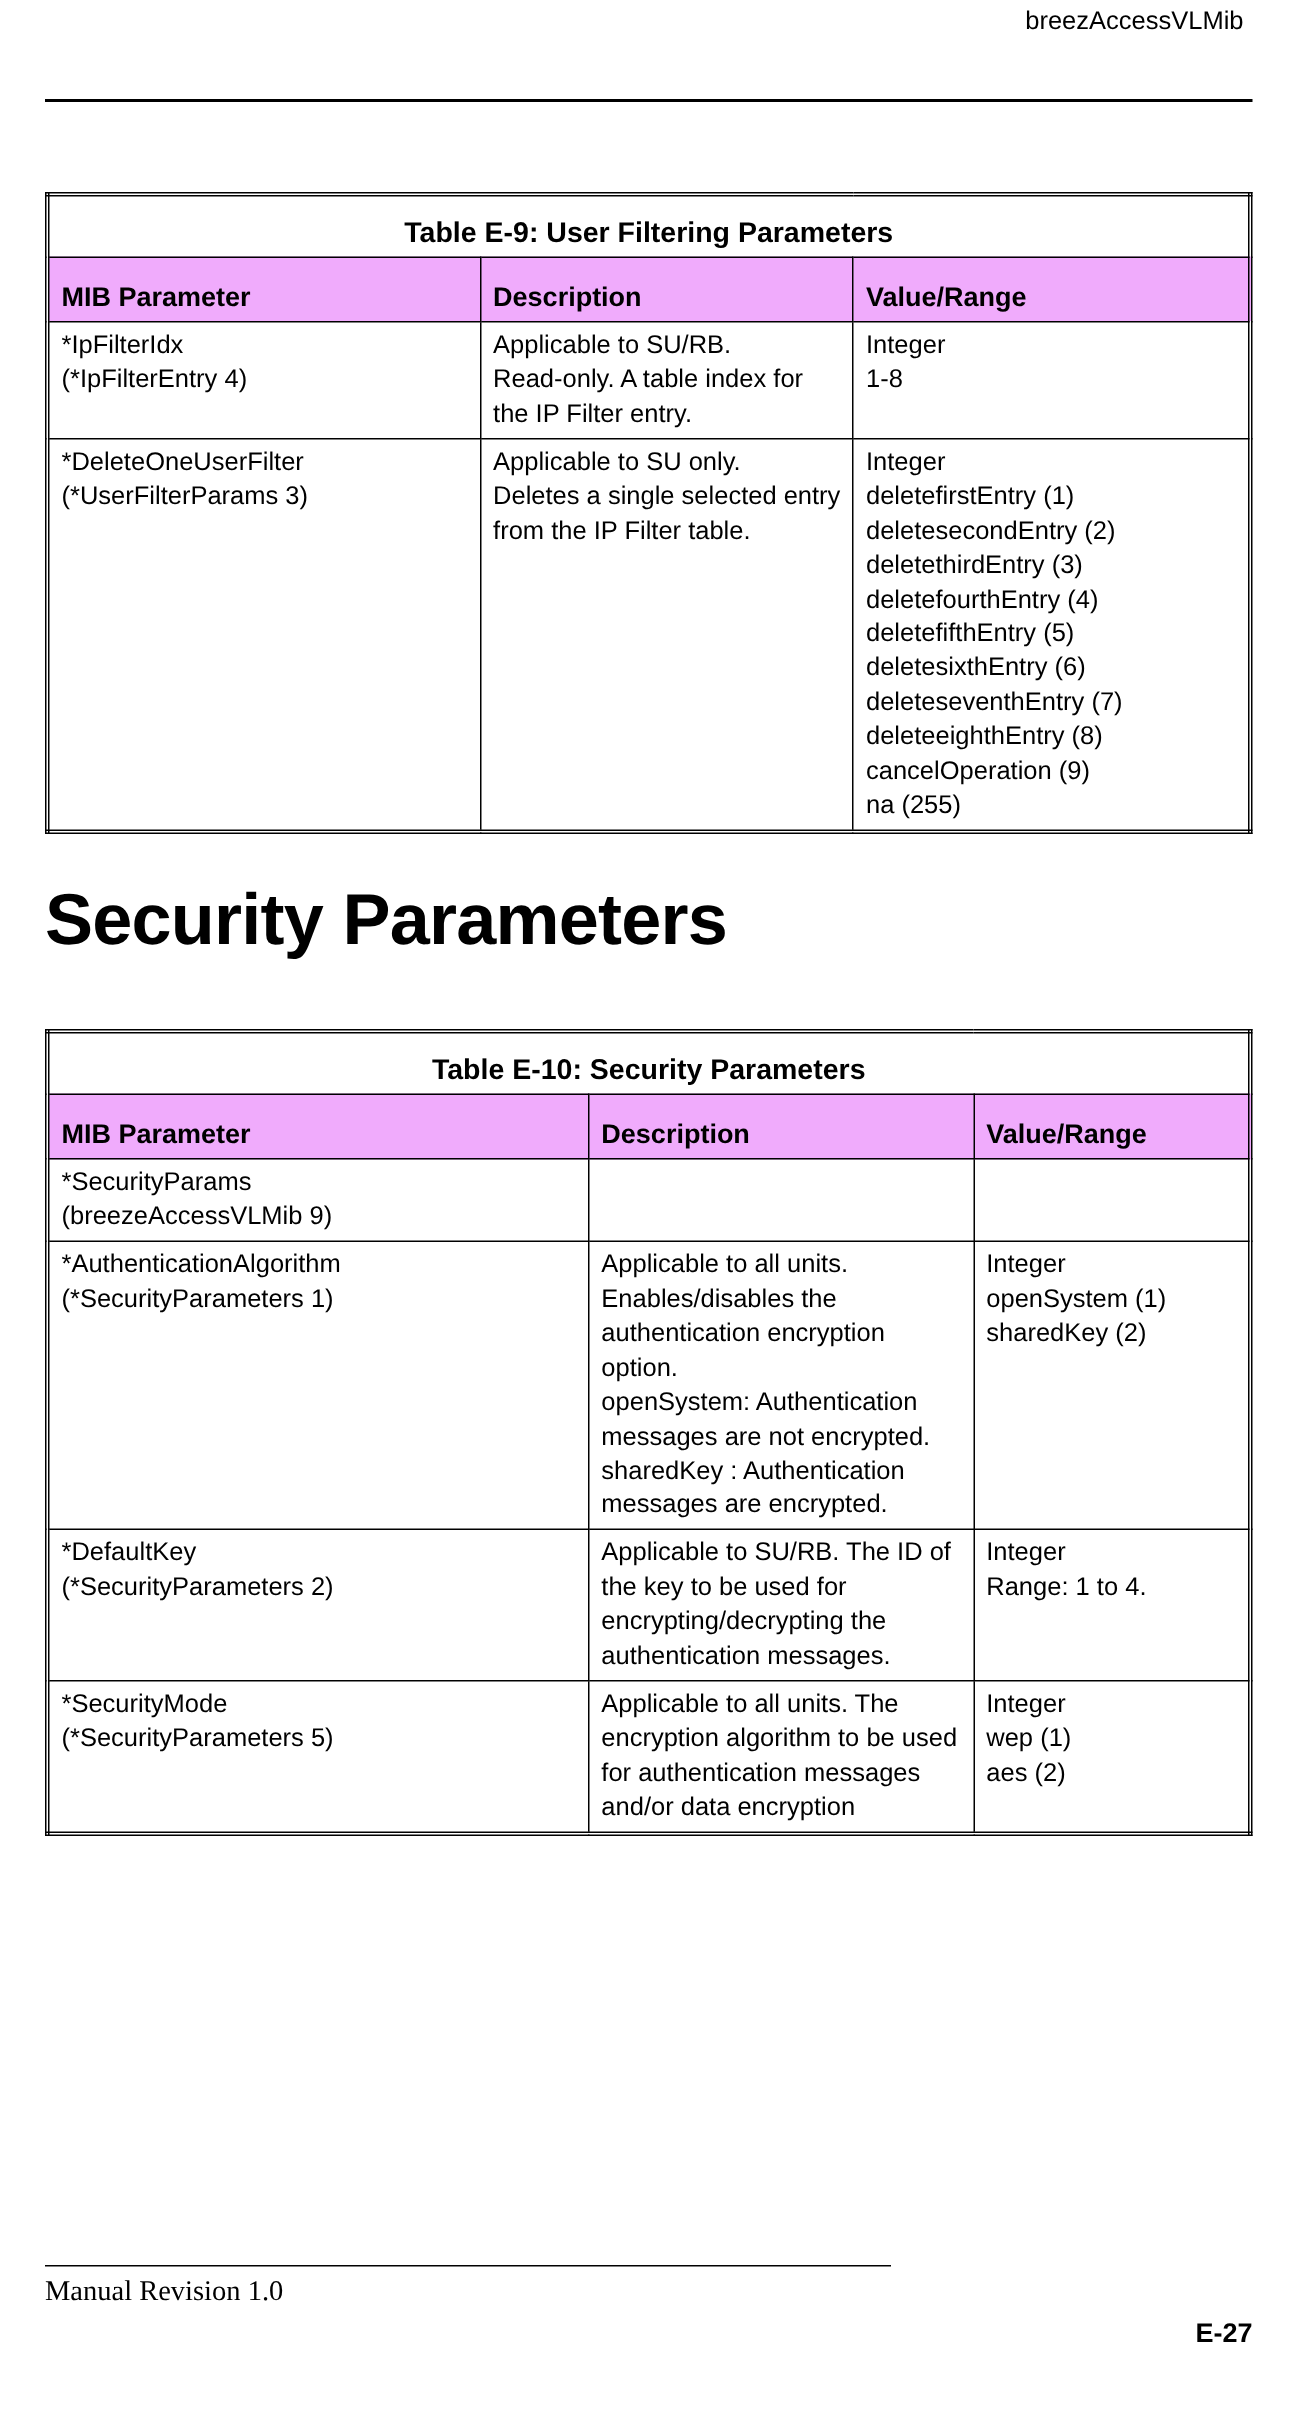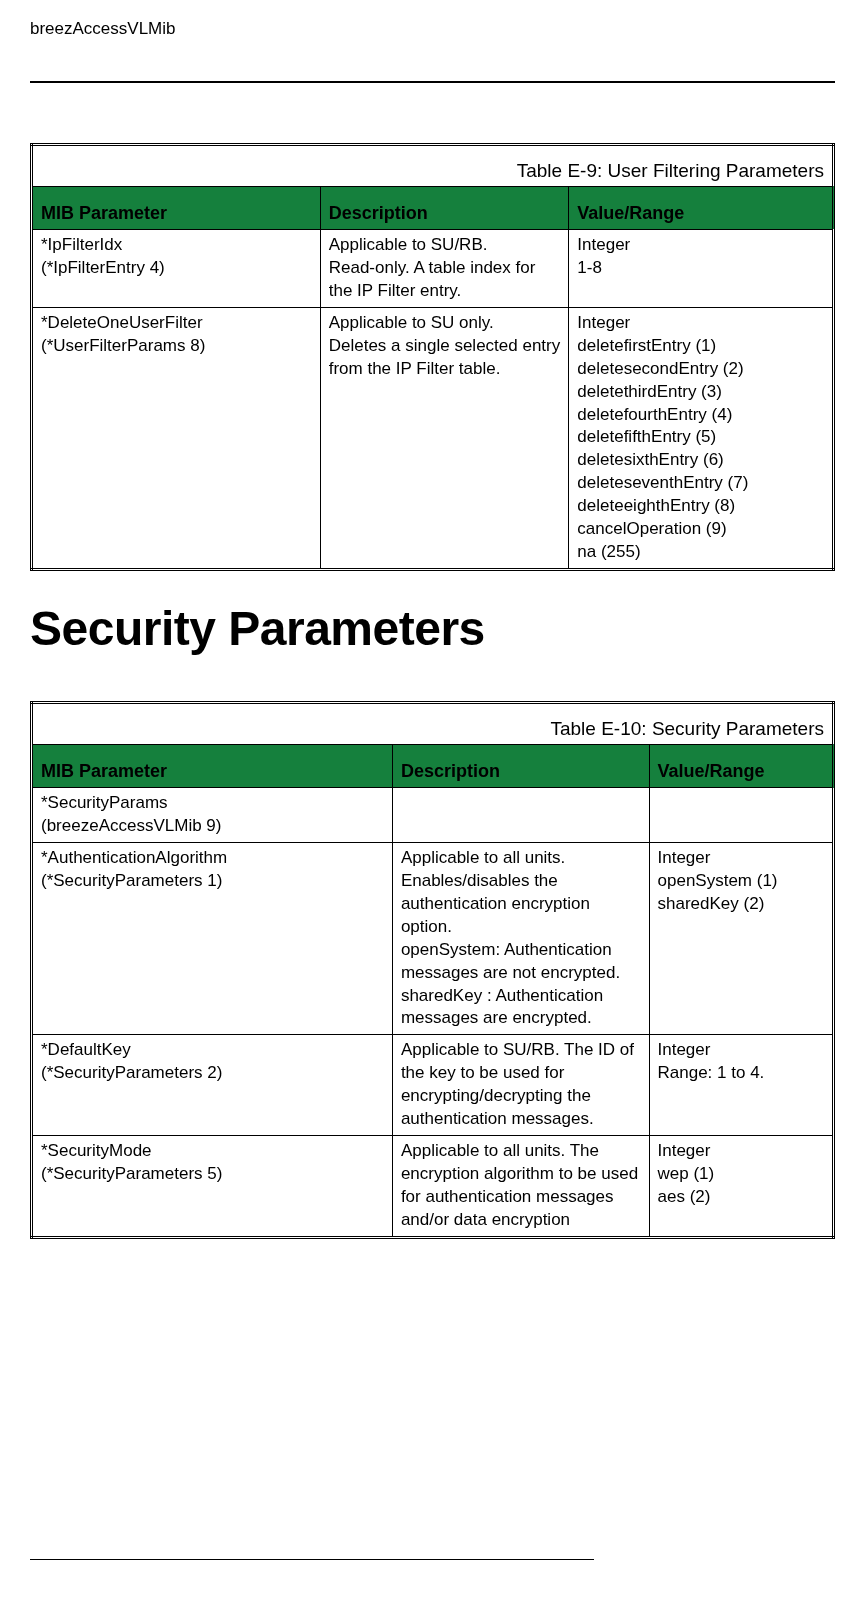--- a/index.html
+++ b/index.html
@@ -13,50 +13,50 @@
     .page {
       padding: 0 30px;
       min-height: 1606px;
       position: relative;
     }
     .header-line {
       border-top: 2px solid #000;
       margin-top: 32px;
     }
     .header-text {
-      text-align: left;
+      text-align: right;
       font-size: 17px;
-      padding: 19px 6px 10px 0;
+      padding: 4px 6px 10px 0;
     }
     .content {
       padding-top: 60px;
     }
     table.mib {
       width: 100%;
       border-collapse: collapse;
       border: 3px double #000;
       margin-bottom: 30px;
     }
     table.mib td, table.mib th {
       border: 1px solid #000;
       padding: 4px 8px;
       vertical-align: top;
       font-size: 17px;
       line-height: 1.35;
       text-align: left;
     }
     table.mib .caption td {
-      text-align: right;
-      font-weight: normal;
+      text-align: center;
+      font-weight: bold;
       font-size: 19px;
       padding: 12px 8px 2px 8px;
       border-bottom: none;
     }
     table.mib .headrow td {
-      background: #15803d;
+      background: #f0abfc;
       font-weight: bold;
       font-size: 18px;
       padding: 14px 8px 4px 8px;
     }
     .section-heading {
       font-size: 48px;
       font-weight: 700;
       letter-spacing: -0.5px;
       margin: 18px 0 45px 0;
     }
@@ -115,21 +115,21 @@
       <tr>
         <td class="multiline">*IpFilterIdx
 (*IpFilterEntry 4)</td>
         <td class="multiline">Applicable to SU/RB.
 Read-only. A table index for the IP Filter entry.</td>
         <td class="multiline">Integer
 1-8</td>
       </tr>
       <tr>
         <td class="multiline">*DeleteOneUserFilter
-(*UserFilterParams 8)</td>
+(*UserFilterParams 3)</td>
         <td class="multiline">Applicable to SU only.
 Deletes a single selected entry from the IP Filter table.</td>
         <td class="multiline">Integer
 deletefirstEntry (1)
 deletesecondEntry (2)
 deletethirdEntry (3)
 deletefourthEntry (4)
 deletefifthEntry (5)
 deletesixthEntry (6)
 deleteseventhEntry (7)
@@ -184,14 +184,18 @@
 wep (1)
 aes (2)</td>
       </tr>
     </tbody>
       </table>
 
   </div>
 
   <div class="footer">
     <div class="footer-line"></div>
+    <div class="footer-row">
+      <div class="footer-left">Manual Revision 1.0</div>
+      <div class="footer-right">E-27</div>
+    </div>
   </div>
 </div>
 
 </body></html>

